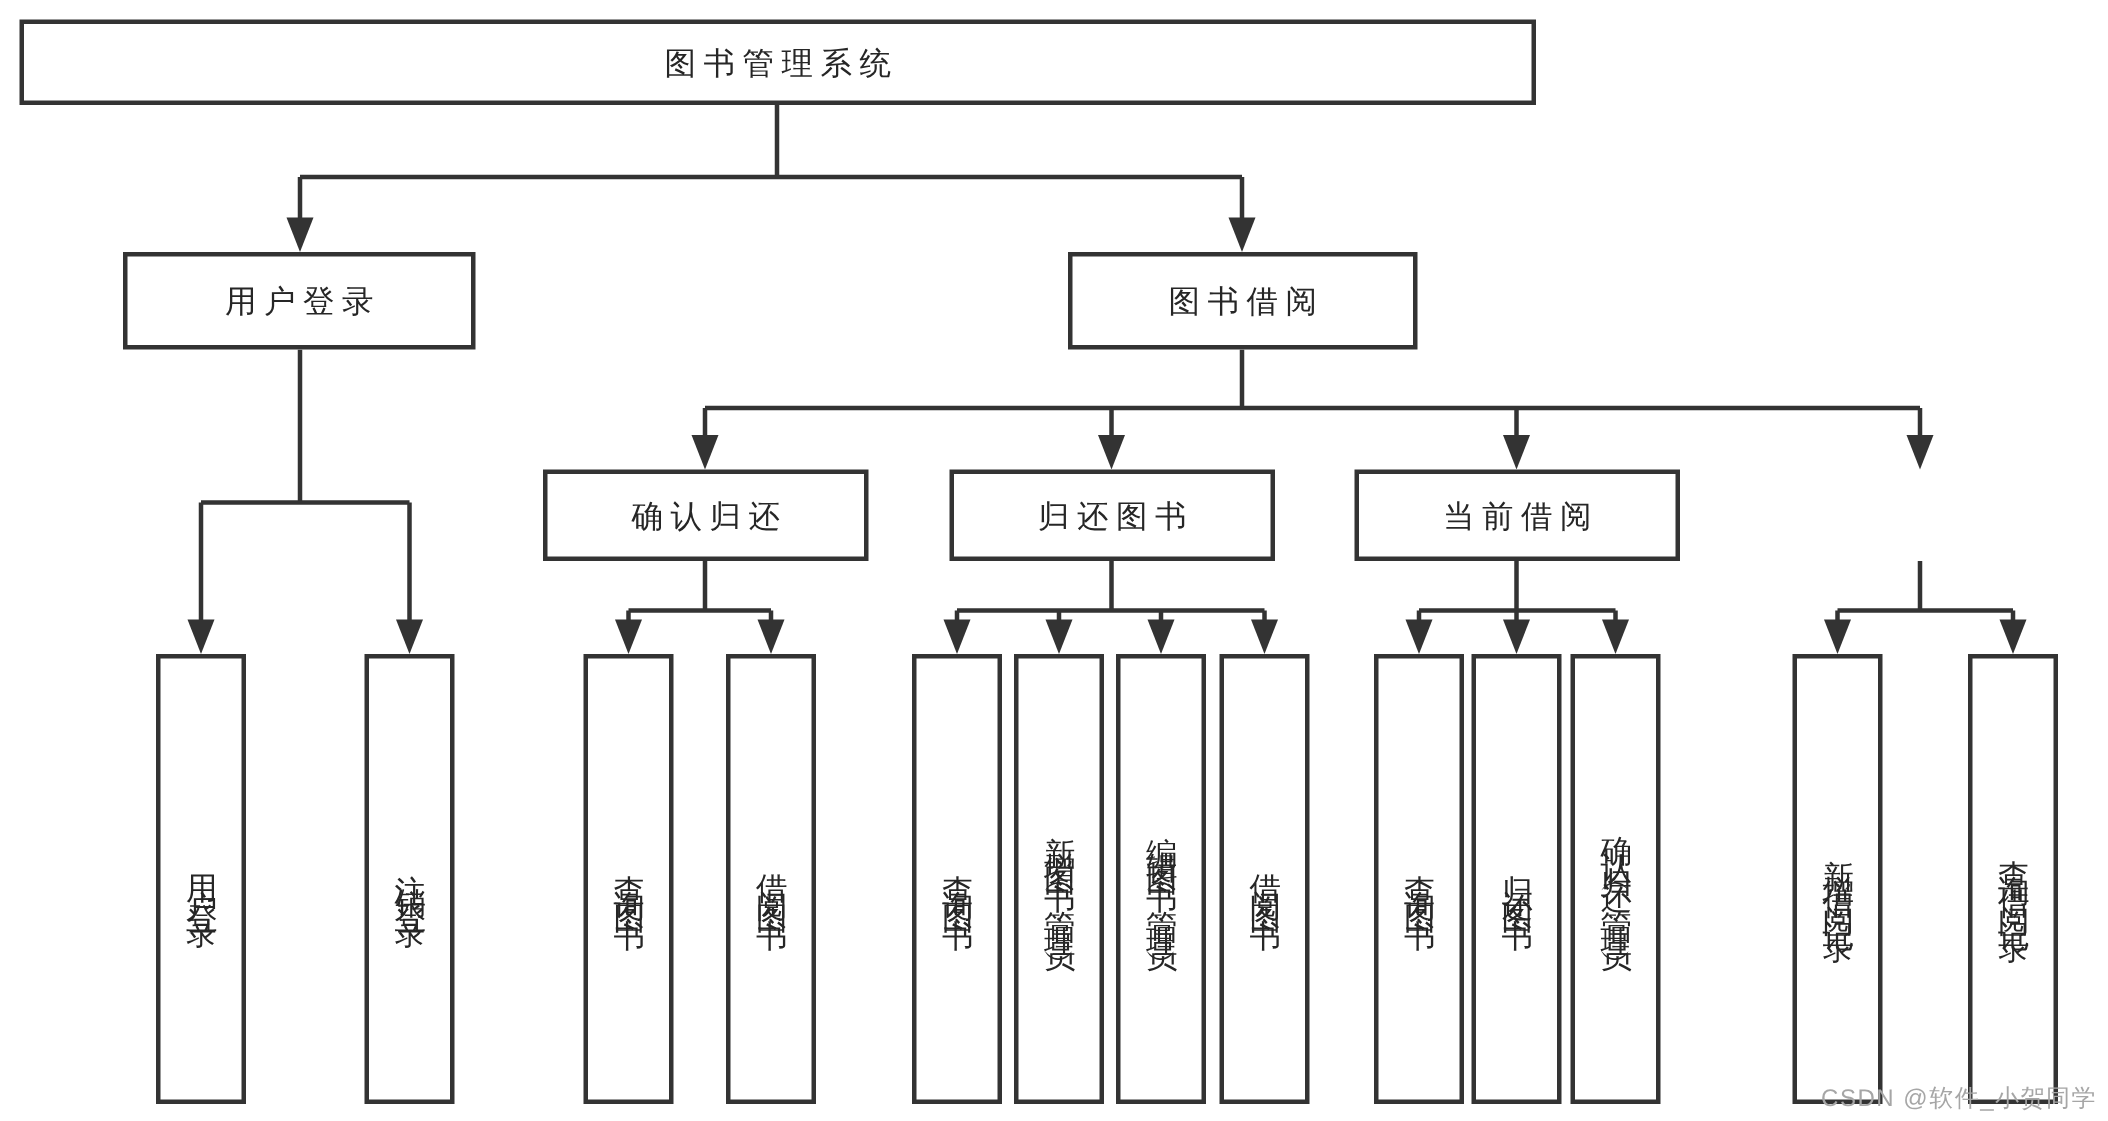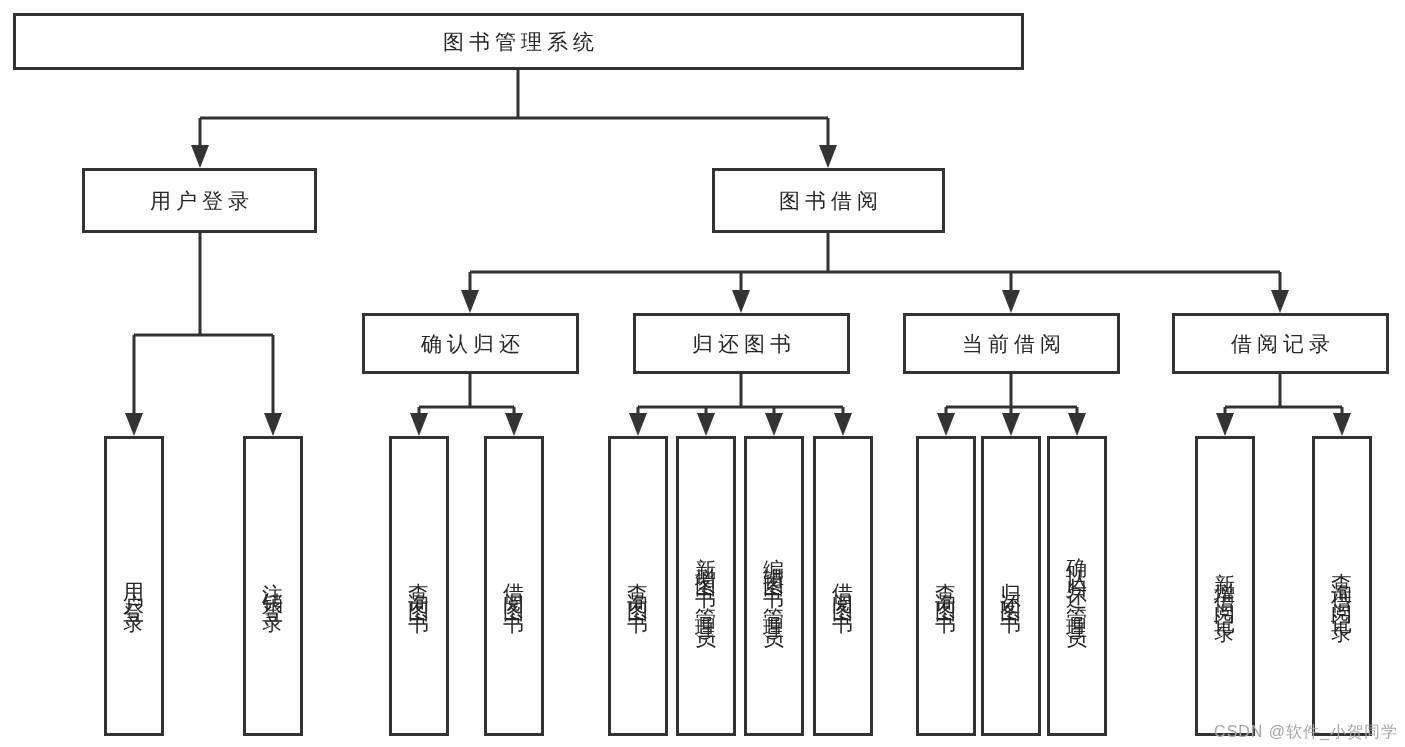--- a/index.html
+++ b/index.html
@@ -104,21 +104,20 @@
   </svg>
 
   <div class="box h-label" style="left:13px; top:13px; width:1011px; height:57px;">图书管理系统</div>
 
   <div class="box h-label" style="left:82px; top:168px; width:235px; height:65px;">用户登录</div>
   <div class="box h-label" style="left:712px; top:168px; width:233px; height:65px;">图书借阅</div>
 
   <div class="box h-label" style="left:362px; top:313px; width:217px; height:61px;">确认归还</div>
   <div class="box h-label" style="left:633px; top:313px; width:217px; height:61px;">归还图书</div>
   <div class="box h-label" style="left:903px; top:313px; width:217px; height:61px;">当前借阅</div>
-  <div class="box h-label" style="left:1172px; top:313px; width:217px; height:61px;">借阅记录</div>
 
   <div class="box leaf" style="left:104px; top:436px; width:60px; height:300px;">用户登录</div>
   <div class="box leaf" style="left:243px; top:436px; width:60px; height:300px;">注销登录</div>
 
   <div class="box leaf" style="left:389px; top:436px; width:60px; height:300px;">查询图书</div>
   <div class="box leaf" style="left:484px; top:436px; width:60px; height:300px;">借阅图书</div>
 
   <div class="box leaf" style="left:608px; top:436px; width:60px; height:300px;">查询图书</div>
   <div class="box leaf" style="left:676px; top:436px; width:60px; height:300px;">新增图书（管理员）</div>
   <div class="box leaf" style="left:744px; top:436px; width:60px; height:300px;">编辑图书（管理员）</div>

